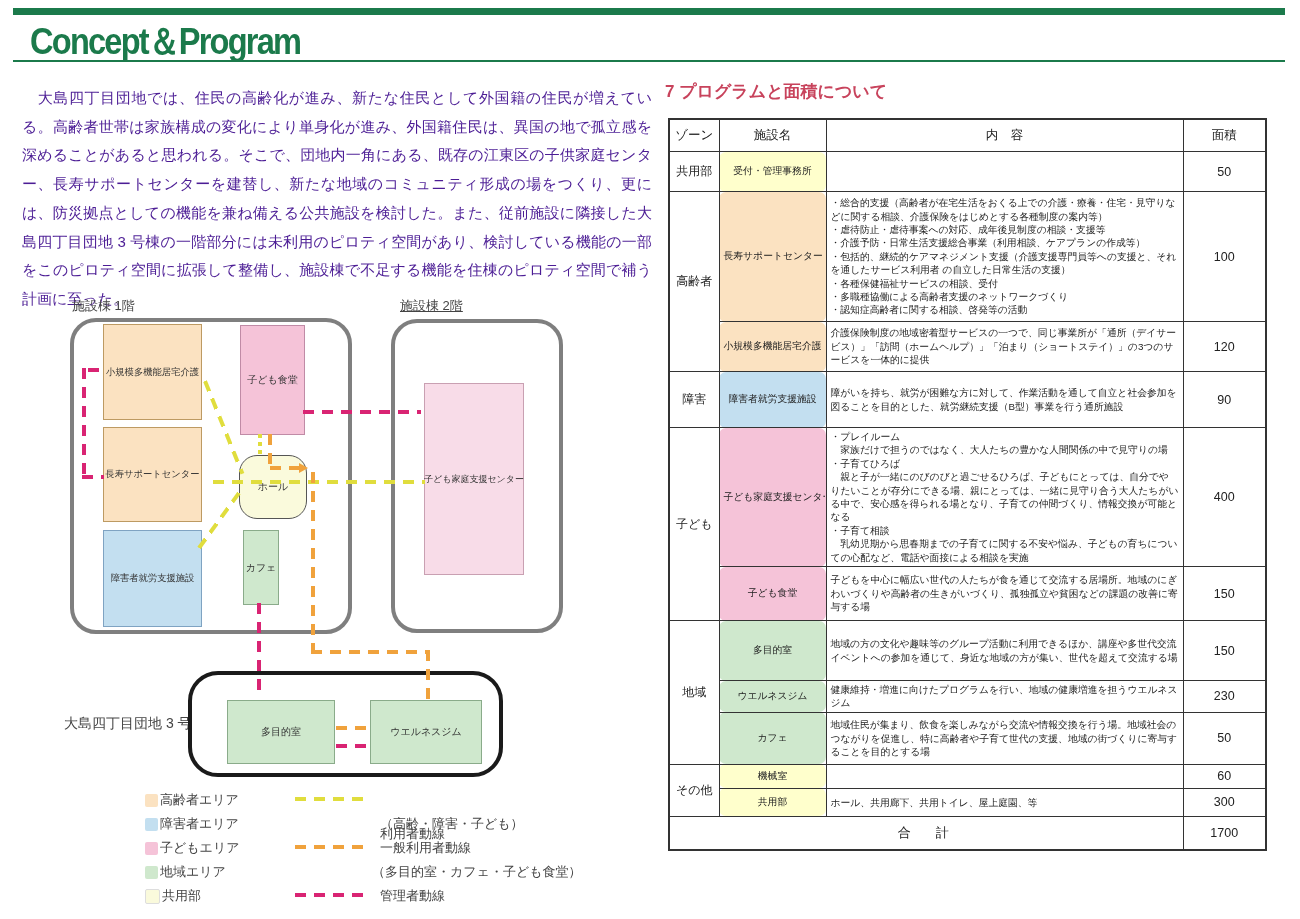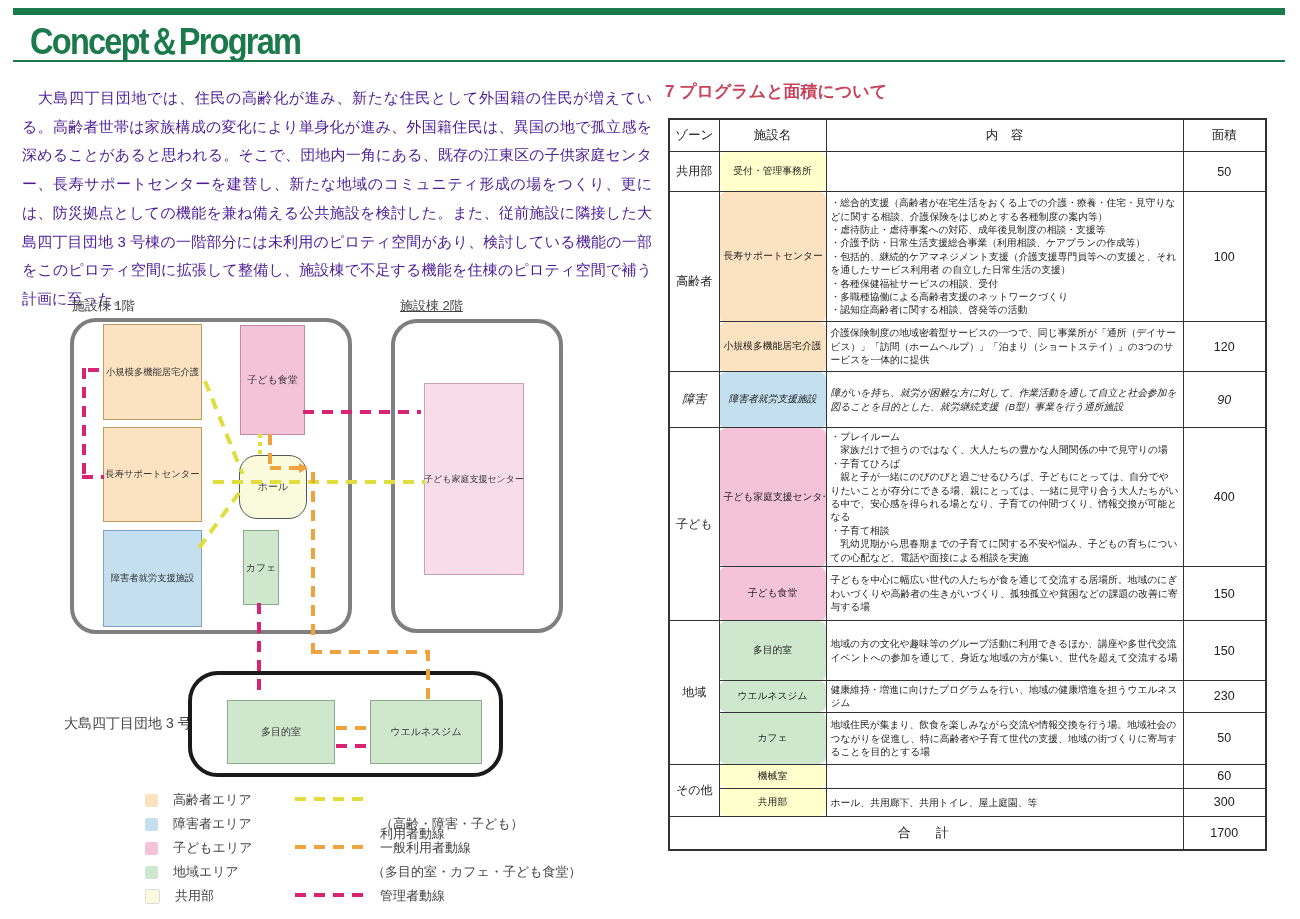--- a/index.html
+++ b/index.html
@@ -33,21 +33,21 @@
   .c-user.dh,.c-user.dd{background-image:repeating-linear-gradient(90deg,var(--flow-user) 0 11px,transparent 11px 19px);}
   .c-user.dv{background-image:repeating-linear-gradient(180deg,var(--flow-user) 0 11px,transparent 11px 19px);}
   .c-user.dot{background-image:repeating-linear-gradient(180deg,var(--flow-user) 0 4px,transparent 4px 8px);}
   .c-gen.dh,.c-gen.dd{background-image:repeating-linear-gradient(90deg,var(--flow-general) 0 11px,transparent 11px 19px);}
   .c-gen.dv{background-image:repeating-linear-gradient(180deg,var(--flow-general) 0 11px,transparent 11px 19px);}
   .c-adm.dh{background-image:repeating-linear-gradient(90deg,var(--flow-admin) 0 11px,transparent 11px 19px);}
   .c-adm.dv{background-image:repeating-linear-gradient(180deg,var(--flow-admin) 0 11px,transparent 11px 19px);}
   .arrow-right{position:absolute;width:0;height:0;border-top:5px solid transparent;
                border-bottom:5px solid transparent;border-left:9px solid var(--flow-general);}
   
-  .lg-row{position:absolute;display:flex;align-items:center;gap:15px;font-size:13px;color:#444;white-space:nowrap;}
+  .lg-row{position:absolute;display:flex;align-items:center;gap:2px;font-size:13px;color:#444;white-space:nowrap;}
   .sw{width:13px;height:13px;border-radius:2px;flex:0 0 auto;}
   .lg-dash{position:absolute;width:70px;height:4px;}
   .lg-text{position:absolute;font-size:13px;color:#444;white-space:nowrap;}
   
   .ptable{position:absolute;left:668px;top:118px;width:597px;border-collapse:collapse;table-layout:fixed;
           font-size:12px;color:#222;}
   .ptable td,.ptable th{border:1px solid #333;padding:2px 4px;vertical-align:middle;font-weight:normal;}
   .ptable{border:2px solid #333;}
   .th-c{text-align:center;font-size:12.5px;height:27px;}
   .tzone{text-align:center;font-size:12px;}
@@ -174,21 +174,21 @@
 ・各種保健福祉サービスの相談、受付
 ・多職種協働による高齢者支援のネットワークづくり
 ・認知症高齢者に関する相談、啓発等の活動</td>
       <td class="tarea">100</td>
     </tr>
     <tr style="height:50px;">
       <td class="tname bg-elderly">小規模多機能居宅介護</td>
       <td class="tdesc">介護保険制度の地域密着型サービスの一つで、同じ事業所が「通所（デイサービス）」「訪問（ホームヘルプ）」「泊まり（ショートステイ）」の3つのサービスを一体的に提供</td>
       <td class="tarea">120</td>
     </tr>
-    <tr style="height:56px;font-style:italic;">
+    <tr style="height:56px;">
       <td class="tzone">障害</td>
       <td class="tname bg-disab">障害者就労支援施設</td>
       <td class="tdesc">障がいを持ち、就労が困難な方に対して、作業活動を通して自立と社会参加を図ることを目的とした、就労継続支援（B型）事業を行う通所施設</td>
       <td class="tarea">90</td>
     </tr>
     <tr style="height:133px;">
       <td class="tzone" rowspan="2">子ども</td>
       <td class="tname bg-child">子ども家庭支援センター</td>
       <td class="tdesc">・プレイルーム
 　家族だけで担うのではなく、大人たちの豊かな人間関係の中で見守りの場

